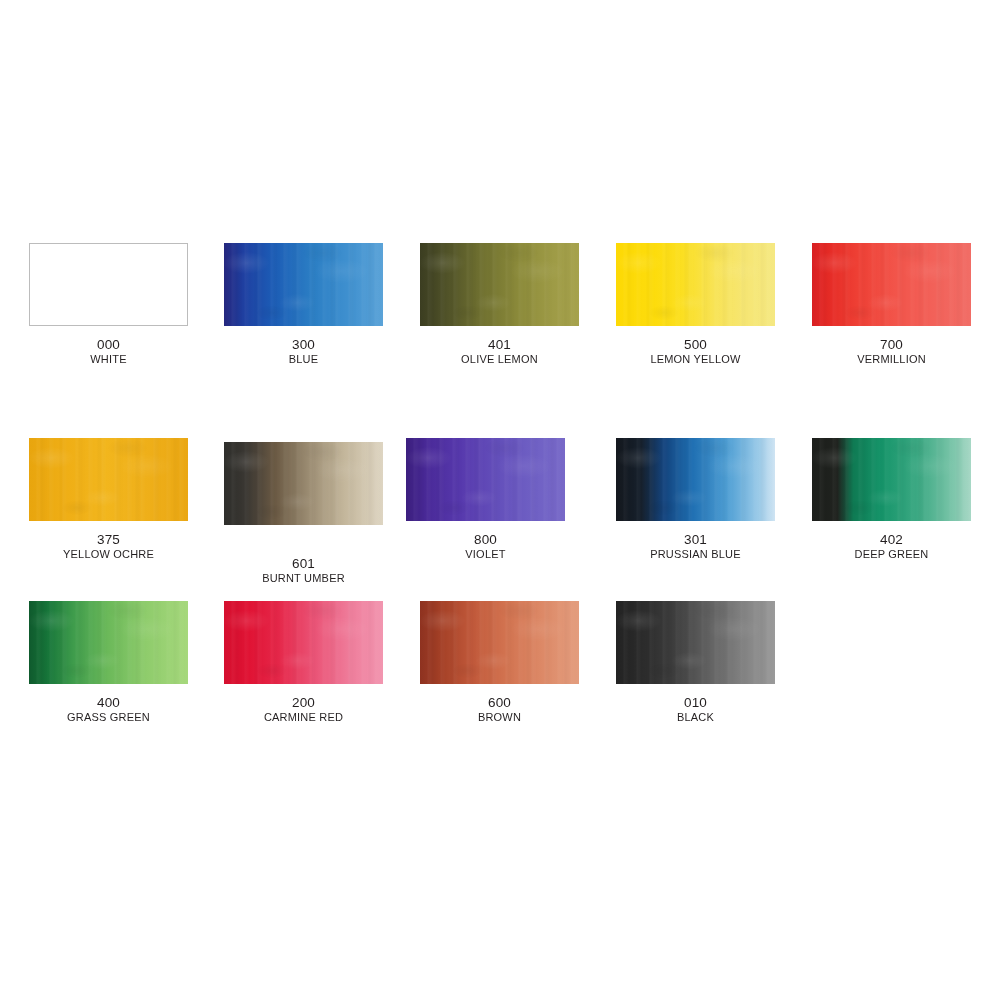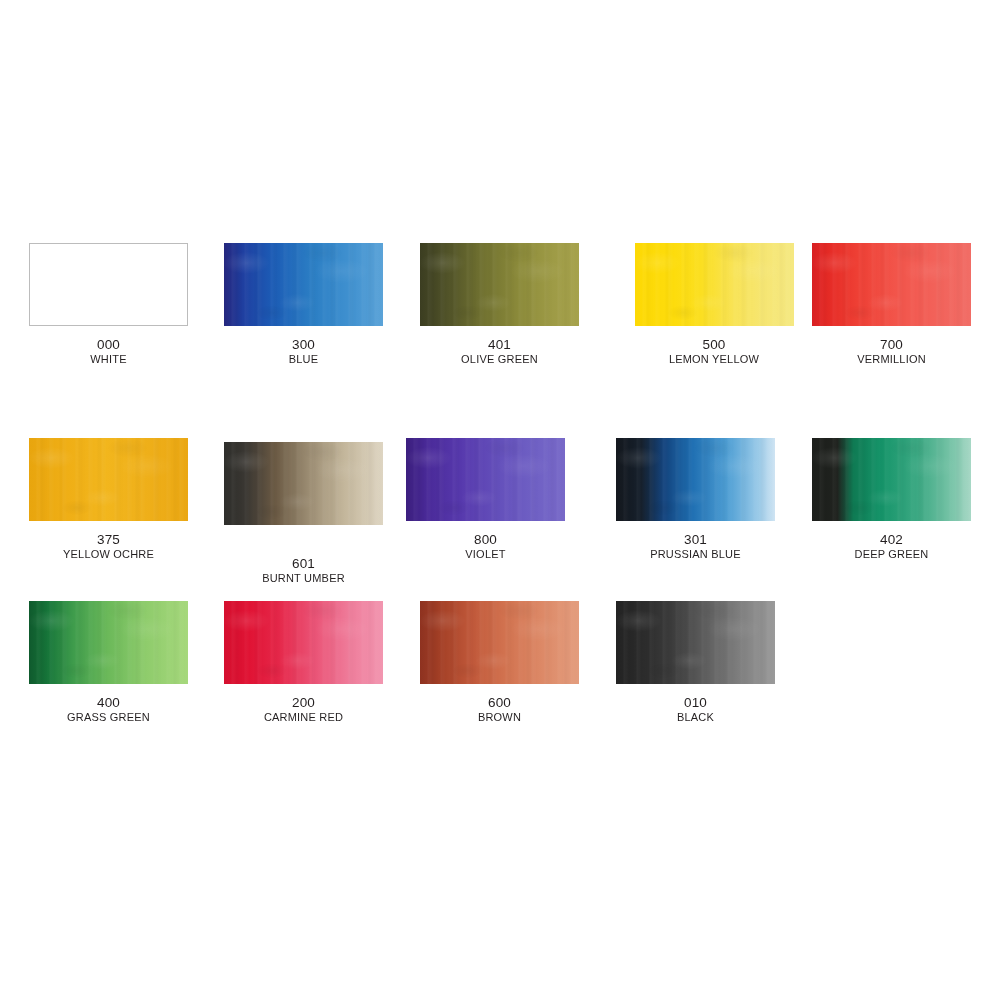--- a/index.html
+++ b/index.html
@@ -131,24 +131,24 @@
         </div>
       </div>
       <div class="cell" style="position: absolute; left: 420px; top: 0px;">
         <div class="swatch">
           <div class="wash" style="background: linear-gradient(90deg, rgb(59, 61, 33) 0%, rgb(79, 81, 40) 16%, rgb(111, 112, 48) 38%, rgb(139, 138, 58) 62%, rgb(157, 154, 69) 82%, rgb(166, 162, 76) 100%);"></div>
           <div class="streaks"></div>
           <div class="grain"></div>
         </div>
         <div class="labels">
           <div class="code">401</div>
-          <div class="name">OLIVE GREEN</div>
-        </div>
-      </div>
-      <div class="cell" style="position: absolute; left: 616px; top: 0px; align-items: center;">
+          <div class="name">OLIVE LEMON</div>
+        </div>
+      </div>
+      <div class="cell" style="position: absolute; left: 616px; top: 0px;">
         <div class="swatch">
           <div class="wash" style="background: linear-gradient(90deg, rgb(253, 217, 5) 0%, rgb(253, 220, 12) 24%, rgb(251, 223, 34) 42%, rgb(248, 227, 86) 62%, rgb(246, 230, 116) 82%, rgb(245, 232, 130) 100%);"></div>
           <div class="streaks"></div>
           <div class="grain"></div>
         </div>
         <div class="labels">
           <div class="code">500</div>
           <div class="name">LEMON YELLOW</div>
         </div>
       </div>

